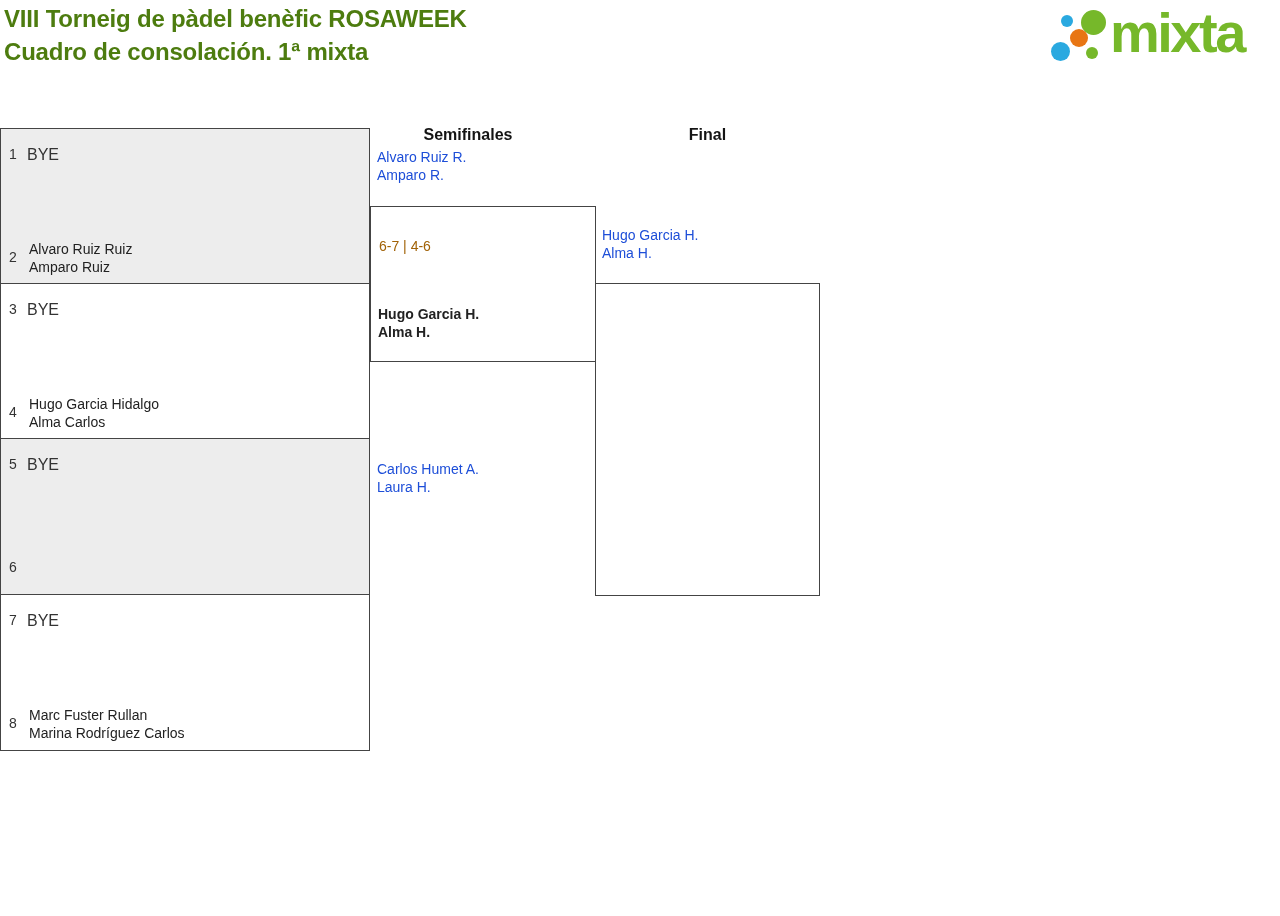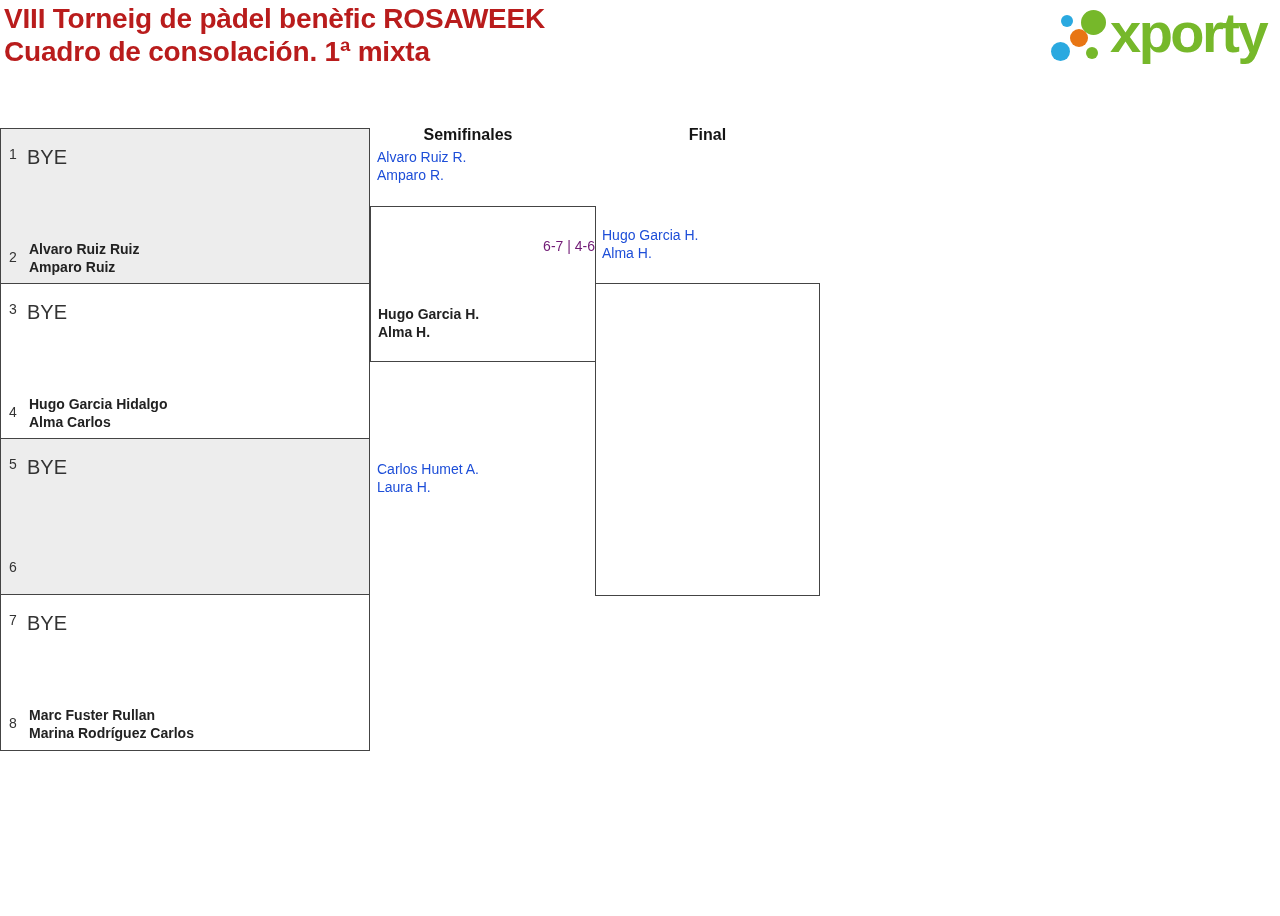--- a/index.html
+++ b/index.html
@@ -3,21 +3,21 @@
 <meta charset="utf-8">
 <style>
   html,body{margin:0;padding:0;background:#fff;}
   .page{
     position:relative;width:1280px;height:916px;background:#ffffff;
     font-family:"Liberation Sans",sans-serif;color:#333;overflow:hidden;
   }
   
   .title{
     position:absolute;left:4px;top:2px;
-    font-size:28px;font-weight:bold;color:#b91c1c;line-height:33px;
+    font-size:24px;font-weight:bold;color:#4d7c0f;line-height:33px;
     letter-spacing:-0.2px;white-space:nowrap;
   }
   
   .logo{position:absolute;left:1045px;top:0;width:235px;height:75px;cursor:pointer;}
   .dot{position:absolute;border-radius:50%;}
   .dot-blue-small {left:16px;top:15px;width:12px;height:12px;}
   .dot-green-big  {left:36px;top:10px;width:25px;height:25px;}
   .dot-orange     {left:25px;top:29px;width:18px;height:18px;}
   .dot-blue-big   {left: 6px;top:42px;width:19px;height:19px;}
   .dot-green-small{left:41px;top:47px;width:12px;height:12px;}
@@ -42,30 +42,30 @@
   .qf1{top:128px;}
   .qf2{top:283px;}
   .qf3{top:438px;height:157px;}
   .qf4{top:594px;height:157px;}
   .sf{left:370px;width:226px;height:156px;}
   .sf1{top:206px;}
   .sf2{top:517px;}
   .final-box{left:595px;top:283px;width:225px;height:313px;}
   
   .seed-top{position:absolute;left:8px;top:17px;font-size:14px;color:#333;}
-  .name-top{position:absolute;left:26px;top:17px;font-size:20px;color:#333;}
+  .name-top{position:absolute;left:26px;top:17px;font-size:16px;color:#333;}
   .seed-bottom{position:absolute;left:8px;top:120px;font-size:14px;color:#333;}
   .names-bottom{
     position:absolute;left:28px;top:111px;
-    font-size:14px;line-height:18px;font-weight:bold;color:#222;
+    font-size:14px;line-height:18px;font-weight:normal;color:#222;
   }
   
   .center-text{
-    position:absolute;left:0;top:31px;width:100%;text-align:right;
-    font-size:14px;color:#701a75;
+    position:absolute;left:8px;top:31px;width:100%;text-align:left;
+    font-size:14px;color:#a16207;
   }
   .team2{position:absolute;left:7px;top:98px;font-size:14px;line-height:18px;color:#333;}
   .team2.winner{font-weight:bold;color:#222;}
   
   .feeder{position:absolute;font-size:14px;line-height:18px;color:#1d4ed8;}
   .feeder-sf1{left:377px;top:148px;}
   .feeder-sf2{left:377px;top:460px;}
   .feeder-final{left:602px;top:226px;}
 </style>
 </head>
@@ -77,21 +77,21 @@
     <div>VIII Torneig de pàdel benèfic ROSAWEEK</div>
     <div>Cuadro de consolación. 1ª mixta</div>
   </div>
 
   <div class="logo">
     <span class="dot dot-blue-small" style="background: rgb(42, 169, 224);"></span>
     <span class="dot dot-green-big" style="background: rgb(118, 184, 42);"></span>
     <span class="dot dot-orange" style="background: rgb(232, 118, 20);"></span>
     <span class="dot dot-blue-big" style="background: rgb(42, 169, 224);"></span>
     <span class="dot dot-green-small" style="background: rgb(118, 184, 42);"></span>
-    <span class="wordmark" style="color: rgb(118, 184, 42);">xporty</span>
+    <span class="wordmark" style="color: rgb(118, 184, 42);">mixta</span>
   </div>
 
   <div class="col-header colh-qf">Cuartos de final</div>
   <div class="col-header colh-sf">Semifinales</div>
   <div class="col-header colh-f">Final</div>
 
   <div class="match qf qf1 shaded">
     <span class="seed-top">1</span>
     <span class="name-top">BYE</span>
     <span class="seed-bottom">2</span>

